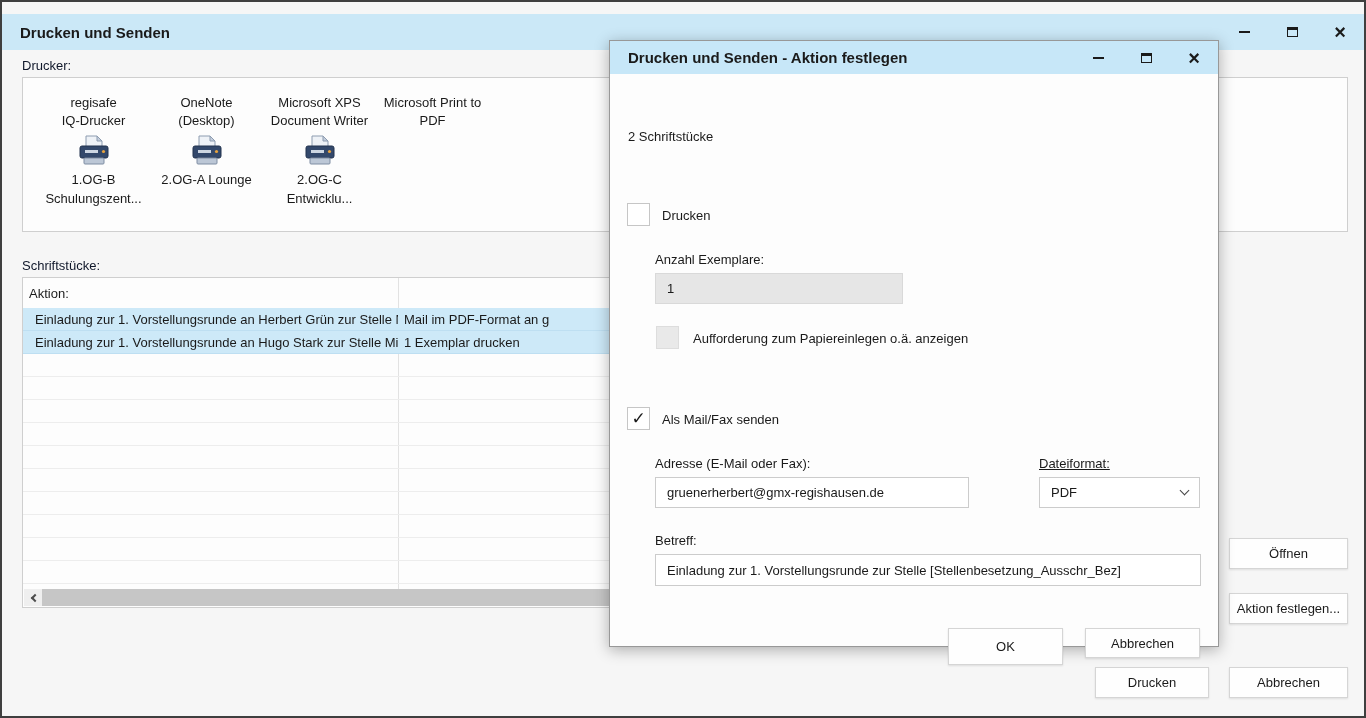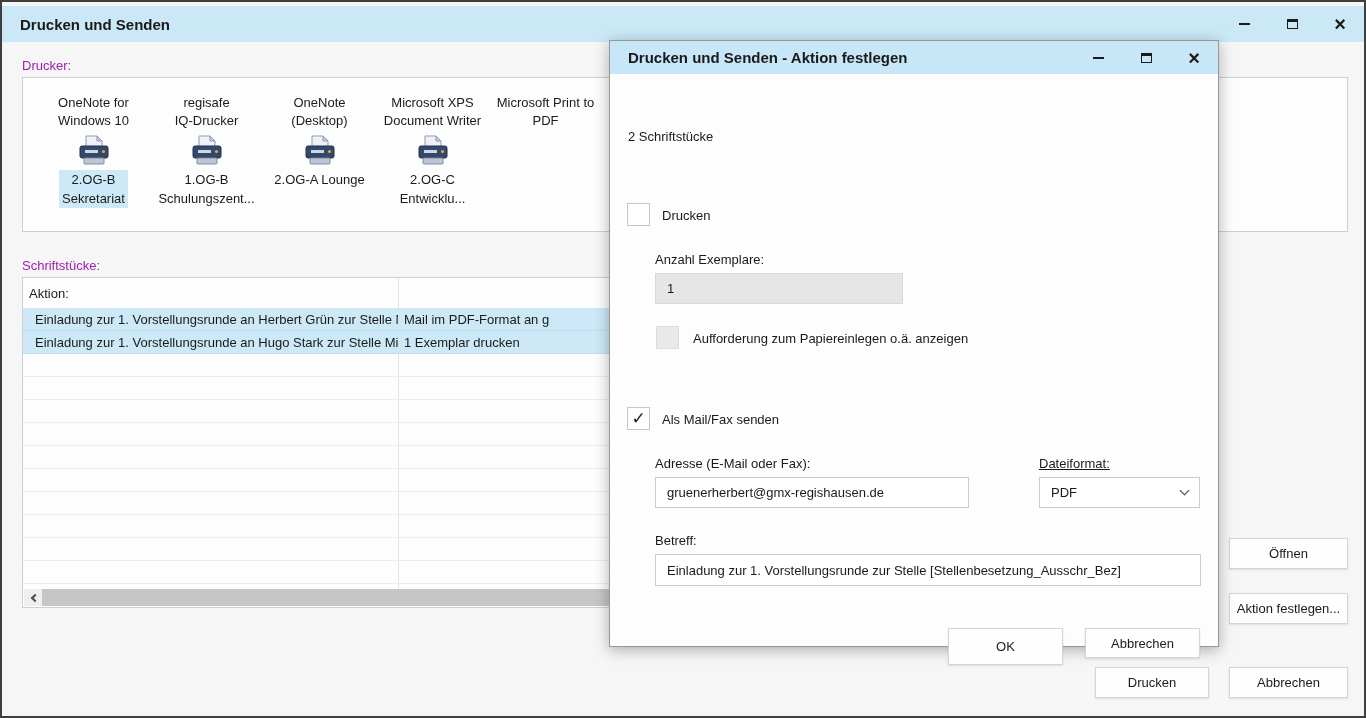--- a/index.html
+++ b/index.html
@@ -4,31 +4,31 @@
 <style>
   * { margin:0; padding:0; box-sizing:border-box; }
   html,body { width:1366px; height:718px; background:#e9e9e9; }
   body { font-family:"Liberation Sans","DejaVu Sans",sans-serif; color:#1a1a1a; }
 
   .window {
     position:relative; width:1366px; height:718px;
     background:#f6f6f6; border:2px solid #3f3f3f; overflow:hidden;
   }
   .titlebar {
-    position:absolute; left:0; top:4px; right:0; height:36px;
+    position:absolute; left:0; top:12px; right:0; height:36px;
     background:#cbe8f7; display:flex; align-items:center;justify-content:center;
   }
   .titlebar .title { font-size:15px; font-weight:bold; padding-left:18px; }
   .win-controls { margin-left:auto; display:flex; height:100%; }
   .win-btn { width:48px; height:100%; display:flex; align-items:center; justify-content:center; cursor:default; }
   .ico-min { width:11px; height:2px; background:#1a1a1a; display:inline-block; }
   .ico-max { width:11px; height:10px; border:1px solid #1a1a1a; border-top-width:3px; display:inline-block; background:transparent; }
   .ico-close { font-size:20px; line-height:1; font-weight:bold; }
 
-  .section-label { position:absolute; font-size:13px; color:#a21caf; }
+  .section-label { position:absolute; font-size:13px; color:#0f172a; }
 
   .panel { position:absolute; background:#fdfdfd; border:1px solid #cfcfcf; }
 
   
   .printers { left:20px; top:75px; width:1326px; height:155px; overflow:hidden; }
   .printer-row { display:flex; padding:16px 0 0 14px; }
   .printer-item { width:113px; display:flex; flex-direction:column; align-items:center; font-size:13px; }
   .printer-name { text-align:center; line-height:18px; height:38px; }
   .printer-icon-slot { height:32px; display:flex; align-items:center; justify-content:center; margin-top:2px; }
   .printer-loc { text-align:center; line-height:19px; margin-top:4px; }
@@ -92,40 +92,20 @@
           <span class="ico-close">×</span>
         </div>
     </div>
   </div>
 
   <div class="section-label" style="left:20px; top:56px;">Drucker:</div>
 
   <div class="panel printers">
     <div class="printer-row">
 
-      <div class="printer-item">
-        <div class="printer-name">
-          <span>OneNote for</span><br>
-          <span>Windows 10</span>
-        </div>
-        <div class="printer-icon-slot">
-          <svg width="36" height="30" viewBox="0 0 36 30">
-            <path d="M10 1 h11 l5 5 v6 H10 Z" fill="#eef2f7" stroke="#8d9cb0"></path>
-            <path d="M21 1 l5 5 h-5 Z" fill="#c4cedd" stroke="#8d9cb0"></path>
-            <rect x="4" y="11" width="28" height="12" rx="2" fill="#33486b" stroke="#22334f"></rect>
-            <rect x="9" y="15" width="13" height="3" fill="#cdd6e2"></rect>
-            <circle cx="27.5" cy="16.5" r="1.6" fill="#e8a33d"></circle>
-            <rect x="8" y="23" width="20" height="6" rx="1" fill="#bcc7d6" stroke="#7f8da3"></rect>
-          </svg>
-        </div>
-        <div class="printer-loc selected">
-          <span>2.OG-B</span><br>
-          <span>Sekretariat</span>
-        </div>
-      </div>
 
       <div class="printer-item">
         <div class="printer-name">
           <span>regisafe</span><br>
           <span>IQ-Drucker</span>
         </div>
         <div class="printer-icon-slot">
           <svg width="36" height="30" viewBox="0 0 36 30">
             <path d="M10 1 h11 l5 5 v6 H10 Z" fill="#eef2f7" stroke="#8d9cb0"></path>
             <path d="M21 1 l5 5 h-5 Z" fill="#c4cedd" stroke="#8d9cb0"></path>

